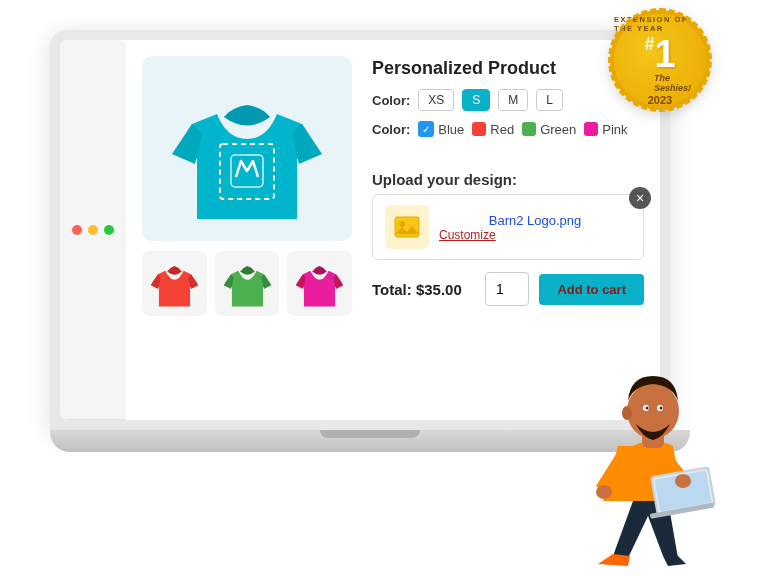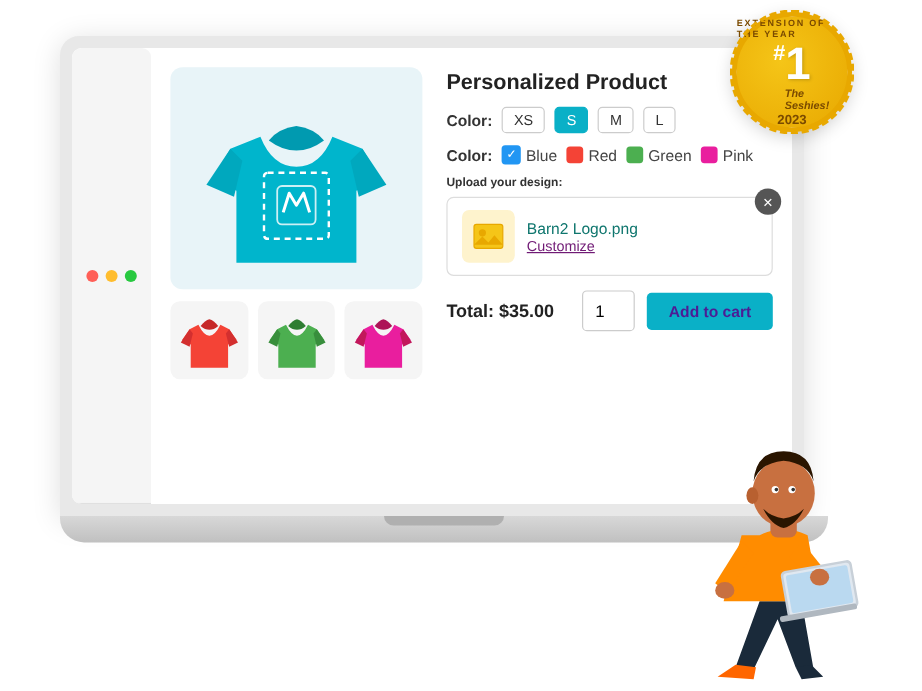--- a/index.html
+++ b/index.html
@@ -195,23 +195,24 @@
       color: #fff;
     }
 
     .upload-section {
       display: flex;
       flex-direction: column;
       gap: 6px;
     }
 
     .upload-label {
-      font-size: 10px;
+      font-size: 15px;
       font-weight: 600;
       color: #333;
+      margin-top: 24px;
     }
 
     .upload-box {
       border: 1.5px solid #ddd;
       border-radius: 6px;
       padding: 10px 12px;
       display: flex;
       align-items: center;
       gap: 10px;
       background: #fff;
@@ -227,27 +228,28 @@
       align-items: center;
       justify-content: center;
     }
 
     .file-info {
       flex: 1;
     }
 
     .file-name {
       font-size: 13px;
-      color: #0f766e;
+      color: #1d4ed8;
       font-weight: 500;
+      text-align: center;
     }
 
     .file-customize {
       font-size: 12px;
-      color: #701a75;
+      color: #b91c1c;
       text-decoration: underline;
       cursor: pointer;
     }
 
     .remove-btn {
       width: 22px;
       height: 22px;
       border-radius: 50%;
       background: #555;
       color: #fff;
@@ -296,21 +298,21 @@
       border: 1.5px solid #ccc;
       border-radius: 4px;
       text-align: center;
       font-size: 14px;
       outline: none;
       margin-left: auto;
     }
 
     .add-to-cart-btn {
       background: #0ab0c7;
-      color: #4c1d95;
+      color: #7f1d1d;
       border: none;
       border-radius: 4px;
       padding: 8px 18px;
       font-size: 13px;
       font-weight: 600;
       cursor: pointer;
       white-space: nowrap;
     }
 
     

